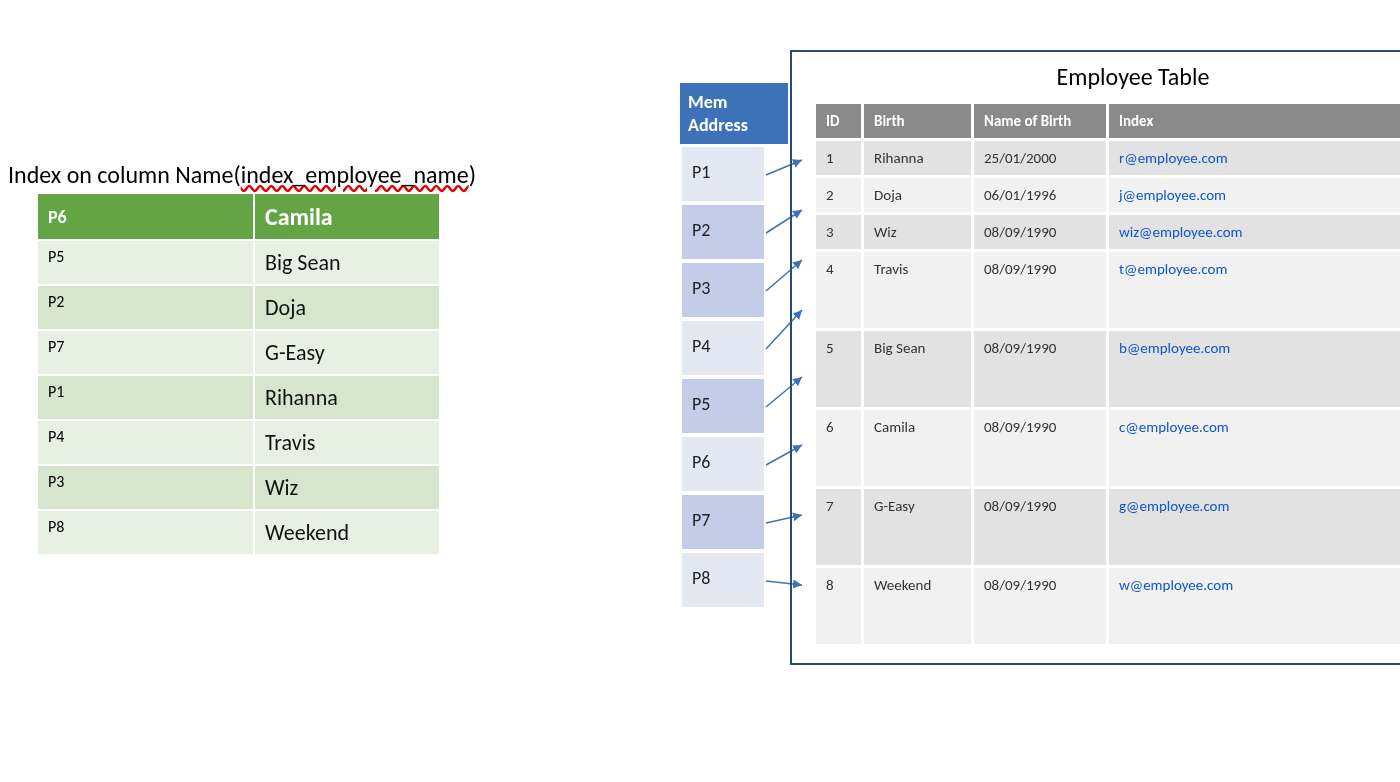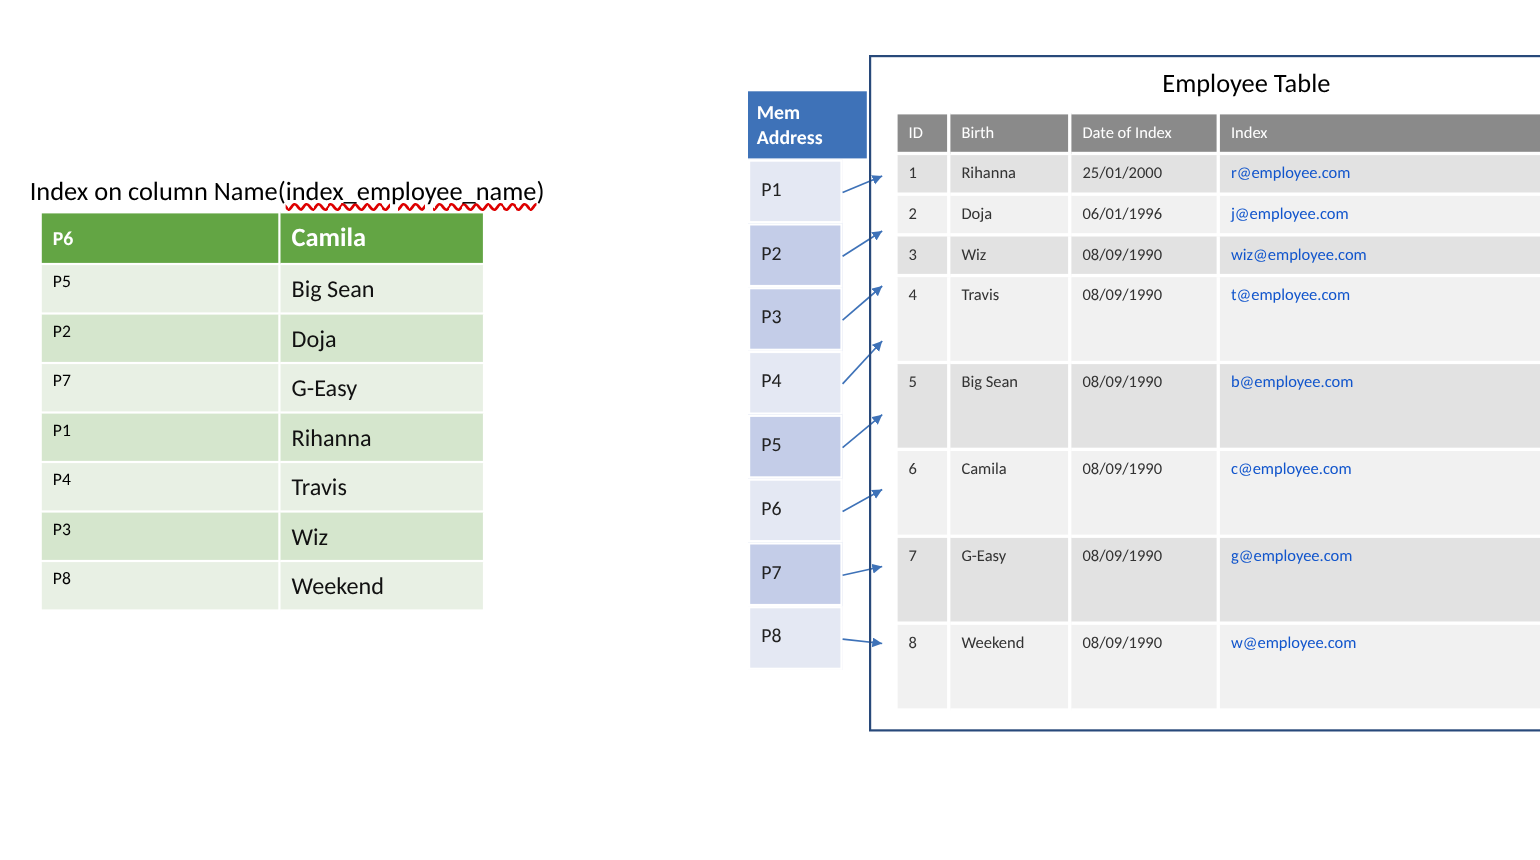--- a/index.html
+++ b/index.html
@@ -10,21 +10,20 @@
     height: 782px;
     position: relative;
     background: #fff;
   }
   .index-title {
     position: absolute;
     left: 8px;
     top: 160px;
     font-size: 24px;
     color: #000;
-    margin-left: 19px;
   }
   .index-title .underline-red {
     text-decoration: underline;
     text-decoration-color: #d00;
     text-decoration-style: wavy;
   }
   
   .index-table {
     position: absolute;
     left: 36px;
@@ -98,21 +97,21 @@
     color: #000;
     margin: 0 0 10px 0;
   }
   .emp-table {
     border-collapse: collapse;
     width: 100%;
   }
   .emp-table th {
     background: #8a8a8a;
     color: #fff;
-    font-weight: normal;
+    font-weight: bold;
     text-align: left;
     font-size: 15px;
     padding: 8px 10px;
     border: 3px solid #fff;
   }
   .emp-table td {
     border: 3px solid #fff;
     font-size: 15px;
     padding: 8px 10px;
     color: #333;
@@ -218,21 +217,21 @@
     <colgroup>
         <col class="c1">
         <col class="c2">
         <col class="c3">
         <col class="c4">
       </colgroup>
     <tbody>
         <tr>
       <th>ID</th>
       <th>Birth</th>
-      <th>Date of Index</th>
+      <th>Name of Birth</th>
       <th>Index</th>
     </tr>
     <tr class="odd">
           <td>1</td>
           <td>Rihanna</td>
           <td>25/01/2000</td>
           <td class="email">r@employee.com</td>
         </tr>
     <tr class="even">
           <td>2</td>

